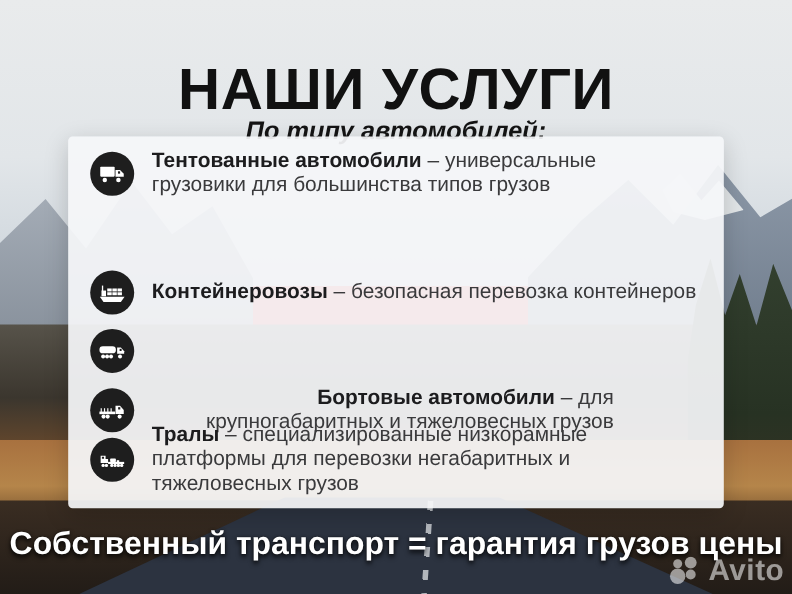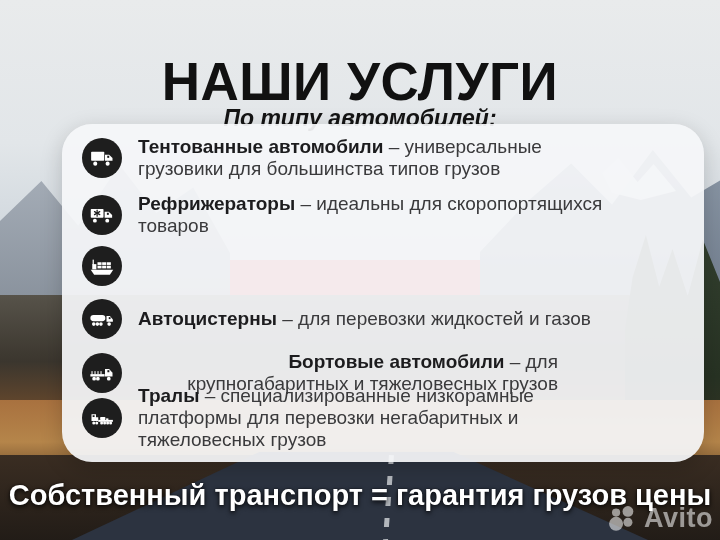--- a/index.html
+++ b/index.html
@@ -34,22 +34,22 @@
     transform:rotate(4deg);}
 
   
   .title{position:absolute;left:0;top:18px;width:720px;text-align:center;
     font-size:53px;line-height:1.05;font-weight:900;letter-spacing:.5px;color:#111;}
   .subtitle{position:absolute;left:0;top:86px;width:720px;text-align:center;
     font-size:23px;font-weight:800;color:#141414;font-style:italic;}
 
   
   .card{position:absolute;left:62px;top:124px;width:596px;height:338px;
-    background:rgba(245,246,249,0.93);border-radius:30px;
-    box-shadow:0 6px 22px rgba(0,0,0,0.18);padding-left:46px;}
+    background:rgba(245,246,249,0.93);border-radius:4px;
+    box-shadow:0 6px 22px rgba(0,0,0,0.18);}
   .row{position:absolute;left:20px;display:flex;align-items:center;min-height:44px;}
   .row-1{top:12px;}  .row-2{top:69px;}  .row-3{top:120px;}
   .row-4{top:173px;} .row-5{top:227px;} .row-6{top:261px;}
   .badge{flex:0 0 40px;width:40px;height:40px;border-radius:50%;background:#1e1e1e;
     display:flex;align-items:center;justify-content:center;margin-right:16px;}
   .badge svg{display:block;}
   .row p{margin:0;font-size:19px;line-height:1.17;color:#3a3a3c;}
   .row b{font-weight:800;color:#1c1c1e;}
   .w1{max-width:478px;} .w2,.w3,.w4{max-width:520px;} .w5{max-width:420px;text-align:right;} .w6{max-width:462px;}
 
@@ -88,67 +88,50 @@
           <rect x="5.5" y="11.5" width="17.5" height="12" rx="1" fill="#fff"></rect>
           <path d="M24 15.5 h5.5 l4.5 4.5 v3.5 h-10 z" fill="#fff"></path>
           <rect x="27" y="17" width="2.6" height="2.8" fill="#1e1e1e"></rect>
           <circle cx="11" cy="27.5" r="2.7" fill="#fff"></circle>
           <circle cx="27.5" cy="27.5" r="2.7" fill="#fff"></circle>
         </svg>
       </span>
       <p class="w1"><b>Тентованные автомобили</b> <span>– универсальные грузовики для большинства типов грузов</span></p>
     </div>
 
-    <div class="row row-2">
-      <span class="badge">
-        <svg width="30" height="30" viewBox="0 0 40 40">
-          <rect x="5" y="12" width="17" height="11.5" rx="1" fill="#fff"></rect>
-          <path d="M23.5 15.5 h5.5 l4.5 4.5 v3.5 h-10 z" fill="#fff"></path>
-          <rect x="26.5" y="17" width="2.6" height="2.8" fill="#1e1e1e"></rect>
-          <g stroke="#1e1e1e" stroke-width="1.6" stroke-linecap="round">
-            <line x1="13.5" y1="13.5" x2="13.5" y2="21.5"></line>
-            <line x1="10" y1="15.5" x2="17" y2="19.5"></line>
-            <line x1="17" y1="15.5" x2="10" y2="19.5"></line>
-          </g>
-          <circle cx="10.5" cy="27.5" r="2.6" fill="#fff"></circle>
-          <circle cx="27" cy="27.5" r="2.6" fill="#fff"></circle>
-        </svg>
-      </span>
-      <p class="w2"><b>Рефрижераторы</b> <span>– идеальны для скоропортящихся товаров</span></p>
-    </div>
 
     <div class="row row-3">
       <span class="badge">
         <svg width="30" height="30" viewBox="0 0 40 40">
           <path d="M5 25 h30 l-4.5 6.5 H9.5 z" fill="#fff"></path>
           <rect x="7.5" y="11.5" width="1.6" height="7" fill="#fff"></rect>
           <rect x="7" y="17.5" width="5.5" height="7" fill="#fff"></rect>
           <rect x="14" y="15" width="5.4" height="3.6" fill="#fff"></rect>
           <rect x="20.2" y="15" width="5.4" height="3.6" fill="#fff"></rect>
           <rect x="26.4" y="15" width="5.4" height="3.6" fill="#fff"></rect>
           <rect x="14" y="19.6" width="5.4" height="3.6" fill="#fff"></rect>
           <rect x="20.2" y="19.6" width="5.4" height="3.6" fill="#fff"></rect>
           <rect x="26.4" y="19.6" width="5.4" height="3.6" fill="#fff"></rect>
         </svg>
       </span>
+      <p class="w3"><b>Контейнеровозы</b> <span>– безопасная перевозка контейнеров</span></p>
     </div>
 
     <div class="row row-4">
       <span class="badge">
         <svg width="30" height="30" viewBox="0 0 40 40">
           <rect x="4.5" y="14.5" width="20" height="8.5" rx="4.2" fill="#fff"></rect>
           <path d="M26 16 h4.5 l4 4.5 v3 h-8.5 z" fill="#fff"></path>
           <rect x="29" y="17.5" width="2.4" height="2.6" fill="#1e1e1e"></rect>
           <circle cx="9" cy="26.8" r="2.4" fill="#fff"></circle>
           <circle cx="13.8" cy="26.8" r="2.4" fill="#fff"></circle>
           <circle cx="18.6" cy="26.8" r="2.4" fill="#fff"></circle>
           <circle cx="29.5" cy="26.8" r="2.4" fill="#fff"></circle>
         </svg>
       </span>
-      <p class="w4"><b>Автоцистерны</b> <span>– для перевозки жидкостей и газов</span></p>
     </div>
 
     <div class="row row-5">
       <span class="badge">
         <svg width="30" height="30" viewBox="0 0 40 40">
           <rect x="4.5" y="21.5" width="19" height="3.2" fill="#fff"></rect>
           <rect x="6" y="17.5" width="1.4" height="4.5" fill="#fff"></rect>
           <rect x="10" y="17.5" width="1.4" height="4.5" fill="#fff"></rect>
           <rect x="14" y="17.5" width="1.4" height="4.5" fill="#fff"></rect>
           <rect x="18" y="17.5" width="1.4" height="4.5" fill="#fff"></rect>

